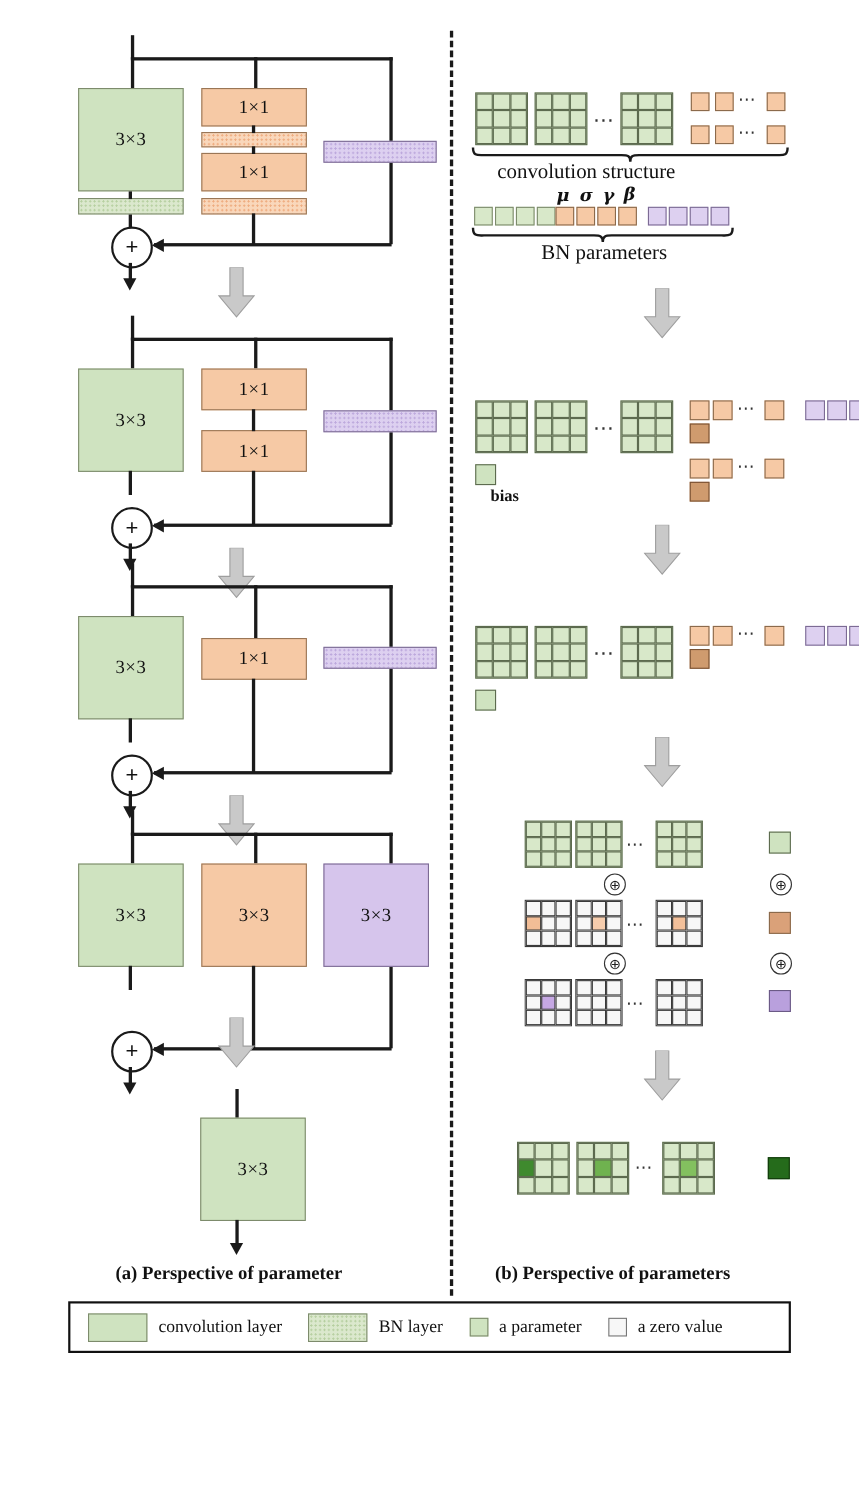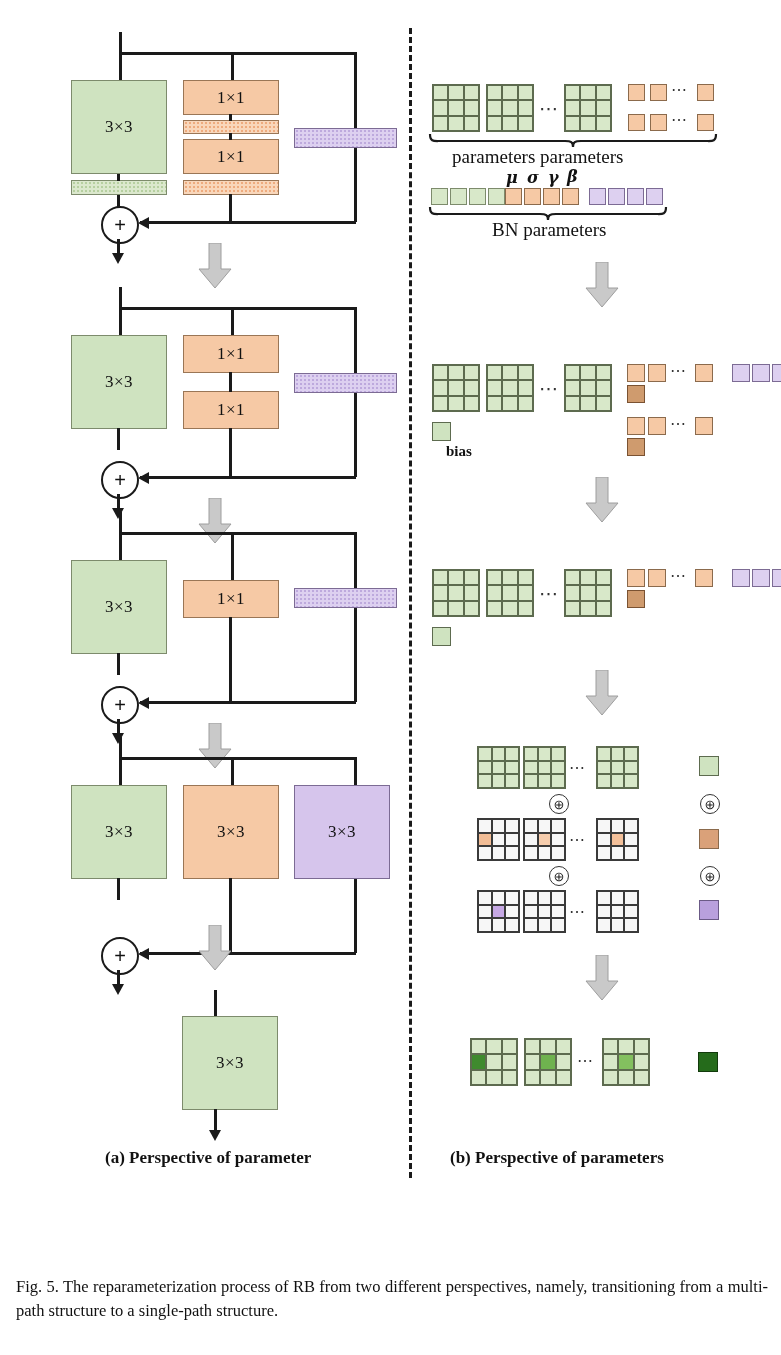--- a/index.html
+++ b/index.html
@@ -309,21 +309,21 @@
     <div class="cellbox" style="left:241px;top:114px;width:17px;height:17px;background:#f6c9a5;"></div>
     <div class="dots" style="left:262px;top:110px;font-size:16px;">⋯</div>
     <div class="cellbox" style="left:288px;top:114px;width:17px;height:17px;background:#f6c9a5;"></div>
 
     <div class="brace" style="left:19px;top:133px;">
       <svg width="290" height="15" viewBox="0 0 290 15">
         <path d="M2,1 C2,9 6,8 12,8 L137,8 C143,8 145,9 145,14
                  C145,9 147,8 153,8 L278,8 C284,8 288,9 288,1" fill="none" stroke="#1a1a1a" stroke-width="2.2"></path>
       </svg>
     </div>
-    <div class="lbl" style="left:43px;top:146px;">parameters parameters</div>
+    <div class="lbl" style="left:43px;top:146px;">convolution structure</div>
 
     <div class="greek" style="left:97px;top:168px;">μ</div>
     <div class="greek" style="left:118px;top:168px;">σ</div>
     <div class="greek" style="left:139px;top:168px;">γ</div>
     <div class="greek" style="left:158px;top:167px;">β</div>
 
     <div class="cellbox" style="left:22px;top:188px;width:17px;height:17px;background:#d8e8c9;border-color:#7d8b6c;"></div>
     <div class="cellbox" style="left:41px;top:188px;width:17px;height:17px;background:#d8e8c9;border-color:#7d8b6c;"></div>
     <div class="cellbox" style="left:60px;top:188px;width:17px;height:17px;background:#d8e8c9;border-color:#7d8b6c;"></div>
     <div class="cellbox" style="left:79px;top:188px;width:17px;height:17px;background:#d8e8c9;border-color:#7d8b6c;"></div>
@@ -637,16 +637,31 @@
         <i></i>
         <i></i>
         <i></i>
     </div>
     <div class="cellbox" style="left:289px;top:27px;width:20px;height:20px;background:#256b1b;border-color:#123a0c;"></div>
   </div>
 
   <div class="panelcap" style="left:105px;top:1148px;">(a) Perspective of parameter</div>
   <div class="panelcap" style="left:450px;top:1148px;">(b) Perspective of parameters</div>
 
-
-  <div class="caption" style="left:16px;top:1275px;width:752px;">Fig. 5.  The reparameterization process of RB from two different perspectives, namely, transitioning from a multi-path structure to a single-path structure.</div>
+  <div class="legend" style="left:62px;top:1183px;width:657px;height:47px;padding:0 16px;gap:10px;">
+
+    <div class="sw" style="width:54px;height:26px;background:#cfe3c0;"></div>
+    <div class="txt" style="margin-right:14px;">convolution layer</div>
+
+    <div class="sw" style="width:54px;height:26px;background-color:#dbe8cd;
+                background-image:radial-gradient(#b6cfa0 37%, transparent 38%);
+                background-size:4px 4px;"></div>
+    <div class="txt" style="margin-right:14px;">BN layer</div>
+
+    <div class="sw" style="width:17px;height:17px;background:#cfe3c0;"></div>
+    <div class="txt" style="margin-right:14px;">a parameter</div>
+
+    <div class="sw" style="width:17px;height:17px;background:#f7f7f7;border-color:#777;"></div>
+    <div class="txt">a zero value</div>
+  </div>
+
 
 </div>
 
 </body></html>

